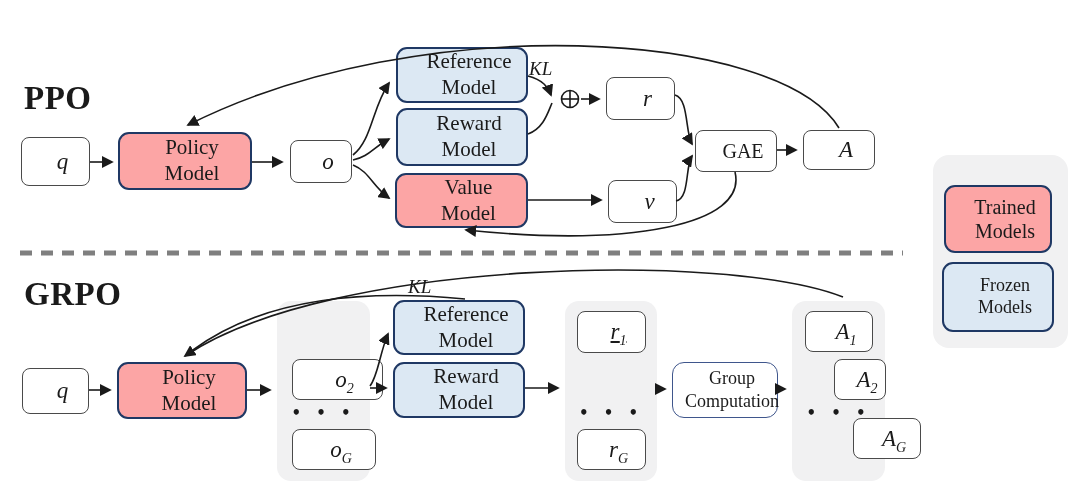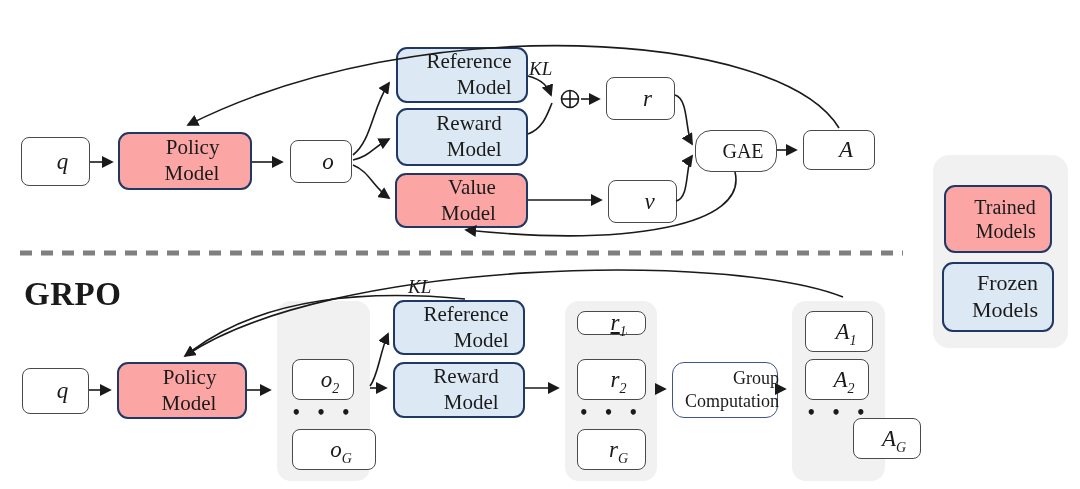--- a/index.html
+++ b/index.html
@@ -1,40 +1,41 @@
 <!DOCTYPE html>
 <html><head>
 <meta charset="utf-8">
 <style>
   html,body{margin:0;padding:0;background:#ffffff;}
   #stage{position:relative;width:1080px;height:489px;background:#ffffff;overflow:hidden;
          font-family:"Liberation Serif", serif;color:#1a1a1a;}
   .title{position:absolute;font-weight:bold;font-size:33px;letter-spacing:.5px;}
   .box{position:absolute;box-sizing:border-box;display:flex;align-items:center;justify-content:center;
-       text-align:right;padding-left:14px;}
+       text-align:center;padding-left:14px;}
   .model{border:2.5px solid #1f3864;border-radius:11px;font-size:21px;line-height:1.22;}
   .trained{background:#fca5a5;}
   .frozen{background:#dce8f3;}
   .small{background:#ffffff;border:1.4px solid #4a4a4a;border-radius:8px;
          font-style:italic;font-size:23px;}
-  .plain{background:#ffffff;border:1.4px solid #4a4a4a;border-radius:16px;font-size:20px;}
+  .plain{background:#ffffff;border:1.4px solid #4a4a4a;border-radius:8px;font-size:20px;}
   .gc{background:#ffffff;border:1.5px solid #3f568c;border-radius:12px;font-size:18px;line-height:1.3;}
   .panel{position:absolute;background:#f1f1f2;border-radius:14px;}
   .pre{white-space:pre-line;}
   .kl{position:absolute;font-style:italic;font-size:19px;}
   .dots{position:absolute;display:flex;align-items:center;justify-content:center;
         font-family:"DejaVu Sans", sans-serif;font-weight:bold;font-size:15px;letter-spacing:5px;}
   sub{font-size:14px;line-height:0;}
   svg{position:absolute;left:0;top:0;pointer-events:none;}
 </style>
 </head>
 <body>
 
 <div id="stage">
 
+  <div class="title" style="left:24px;top:80px;">PPO</div>
 
   <div class="box small" style="left:21px;top:137px;width:69px;height:49px;">
     <i>q</i>
   </div>
 
   <div class="box model trained" style="left:118px;top:132px;width:134px;height:58px;">
     <span class="pre">Policy
 Model</span>
   </div>
 
@@ -80,75 +81,72 @@
   <div class="box small" style="left:22px;top:368px;width:67px;height:46px;">
     <i>q</i>
   </div>
 
   <div class="box model trained" style="left:117px;top:362px;width:130px;height:57px;">
     <span class="pre">Policy
 Model</span>
   </div>
 
   <div class="panel" style="left:277px;top:301px;width:93px;height:180px;"></div>
-  <div class="box small" style="left:292px;top:359px;width:62px;height:41px;">
+  <div class="box small" style="left:292px;top:359px;width:91px;height:41px;">
     <span><i>o</i><sub>2</sub></span>
   </div>
   <div class="dots" style="left:277px;top:403px;width:93px;height:20px;">• • •</div>
   <div class="box small" style="left:292px;top:429px;width:84px;height:41px;">
     <span><i>o</i><sub><i>G</i></sub></span>
   </div>
 
   <div class="kl" style="left:408px;top:276px;">KL</div>
 
   <div class="box model frozen" style="left:393px;top:300px;width:132px;height:55px;">
     <span class="pre">Reference
 Model</span>
   </div>
 
   <div class="box model frozen" style="left:393px;top:362px;width:132px;height:56px;">
     <span class="pre">Reward
 Model</span>
   </div>
 
   <div class="panel" style="left:565px;top:301px;width:92px;height:180px;"></div>
-  <div class="box small" style="left:577px;top:311px;width:69px;height:24px;text-decoration:underline;">
+  <div class="box small" style="left:577px;top:311px;width:69px;height:42px;text-decoration:underline;">
     <span><i>r</i><sub>1</sub></span>
-  </div>
-  <div class="box small" style="left:577px;top:359px;width:69px;height:41px;">
-    <span><i>r</i><sub>2</sub></span>
   </div>
   <div class="dots" style="left:565px;top:403px;width:92px;height:20px;">• • •</div>
   <div class="box gc" style="left:672px;top:362px;width:106px;height:56px;">
     <span class="pre">Group
 Computation</span>
   </div>
 
   <div class="box small" style="left:577px;top:429px;width:69px;height:41px;">
     <span><i>r</i><sub><i>G</i></sub></span>
   </div>
 
   <div class="panel" style="left:792px;top:301px;width:93px;height:180px;"></div>
   <div class="box small" style="left:805px;top:311px;width:68px;height:41px;">
     <span><i>A</i><sub>1</sub></span>
   </div>
-  <div class="box small" style="left:805px;top:359px;width:64px;height:41px;">
+  <div class="box small" style="left:834px;top:359px;width:52px;height:41px;">
     <span><i>A</i><sub>2</sub></span>
   </div>
   <div class="dots" style="left:792px;top:403px;width:93px;height:20px;">• • •</div>
   <div class="box small" style="left:805px;top:418px;width:68px;height:41px;margin-left:48px;">
     <span><i>A</i><sub><i>G</i></sub></span>
   </div>
 
   <div class="panel" style="left:933px;top:155px;width:135px;height:193px;border-radius:16px;"></div>
   <div class="box model trained" style="left:944px;top:177px;width:108px;height:68px;font-size:20px;margin-top:8px;">
     <span class="pre">Trained
 Models</span>
   </div>
-  <div class="box model frozen" style="left:942px;top:262px;width:112px;height:70px;font-size:22px;">
+  <div class="box model frozen" style="left:942px;top:262px;width:112px;height:70px;font-size:18px;">
     <span class="pre">Frozen
 Models</span>
   </div>
 
   <svg width="1080" height="489" viewBox="0 0 1080 489">
     <defs>
       <marker id="ah" viewBox="0 0 10 10" refX="8.5" refY="5" markerWidth="7.5" markerHeight="7.5" orient="auto-start-reverse">
         <path d="M0,0 L10,5 L0,10 z" fill="#1a1a1a"></path>
       </marker>
     </defs>

